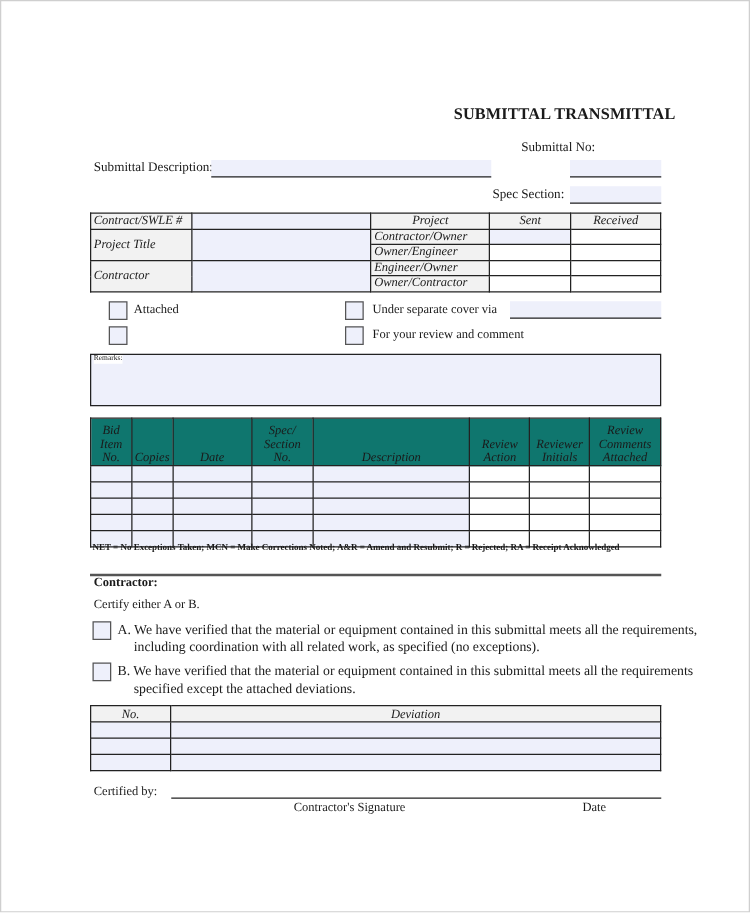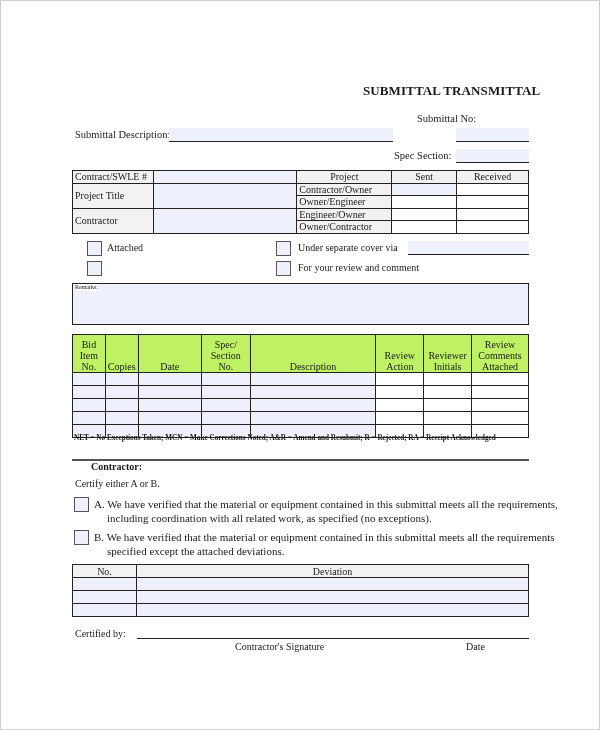--- a/index.html
+++ b/index.html
@@ -8,34 +8,34 @@
   .page { position: absolute; left: 0; top: 0; width: 600px; height: 730px; border: 1px solid #cfcfcf; background: #fff; }
   .abs { position: absolute; }
   .fill { background: #eef0fb; }
   .label-bg { background: #f2f2f2; }
 
   .title { left: 362px; top: 82px; font-size: 13px; font-weight: bold; letter-spacing: 0.1px; }
 
   .lbl { font-size: 10.5px; white-space: nowrap; }
   .uline { border-bottom: 1px solid #222; height: 14px; }
 
-  table { border-collapse: collapse; position: absolute; }
+  table { border-collapse: collapse; position: absolute; font-style: italic; }
   td, th { border: 1px solid #222; font-size: 10px; font-weight: normal; padding: 0 2px; line-height: 11px; }
 
   .t1 { left: 71px; top: 169px; width: 457px; }
   .t1 td { height: 12.5px; }
   .t1 .hc { text-align: center; }
 
   .cb { width: 15px; height: 15px; border: 1px solid #555; background: #eef0fb; }
 
   .remarks { left: 71px; top: 282px; width: 457px; height: 42px; border: 1px solid #222; background: #eef0fb; }
   .remarks span { position: absolute; left: 2px; top: 0; font-size: 6px; background: #fff; line-height: 7px; }
 
   .t2 { left: 71px; top: 333px; width: 457px; }
-  .t2 th { text-align: center; vertical-align: bottom; height: 38px; font-size: 10px; background: #bef264; }
+  .t2 th { text-align: center; vertical-align: bottom; height: 38px; font-size: 10px; background: #0f766e; }
   .t2 td { height: 13px; }
 
   .legend-note { left: 73px; top: 433px; font-size: 7.2px; font-weight: bold; white-space: nowrap; }
 
   .rule { left: 71px; top: 458px; width: 457px; border-top: 2px solid #555; }
 
   .t3 { left: 71px; top: 563px; width: 457px; }
   .t3 th { height: 13px; font-size: 10px; background: #f2f2f2; text-align: center; }
   .t3 td { height: 13px; }
 
@@ -223,21 +223,21 @@
           <td></td>
           <td></td>
         </tr>
       </tbody>
   </table>
 
   <div class="abs legend-note">NET = No Exceptions Taken; MCN = Make Corrections Noted; A&amp;R = Amend and Resubmit; R = Rejected; RA = Receipt Acknowledged</div>
 
   <div class="abs rule"></div>
 
-  <div class="abs lbl" style="left:90px; top:460px; font-size:10px; font-weight:bold;">Contractor:</div>
+  <div class="abs lbl" style="left:74px; top:460px; font-size:10px; font-weight:bold;">Contractor:</div>
   <div class="abs lbl" style="left:74px; top:477px; font-size:10px;text-align:right;">Certify either A or B.</div>
 
   <div class="abs cb" style="left:73px; top:496px;"></div>
   <div class="abs para" style="left:93px; top:496px; width:440px;">
     <div style="white-space:nowrap;"><span>A.</span> <span>We have verified that the material or equipment contained in this submittal meets all the requirements,</span></div>
     <div style="padding-left:13px; white-space:nowrap;">including coordination with all related work, as specified (no exceptions).</div>
   </div>
 
   <div class="abs cb" style="left:73px; top:529px;"></div>
   <div class="abs para" style="left:93px; top:529px; width:440px;">

